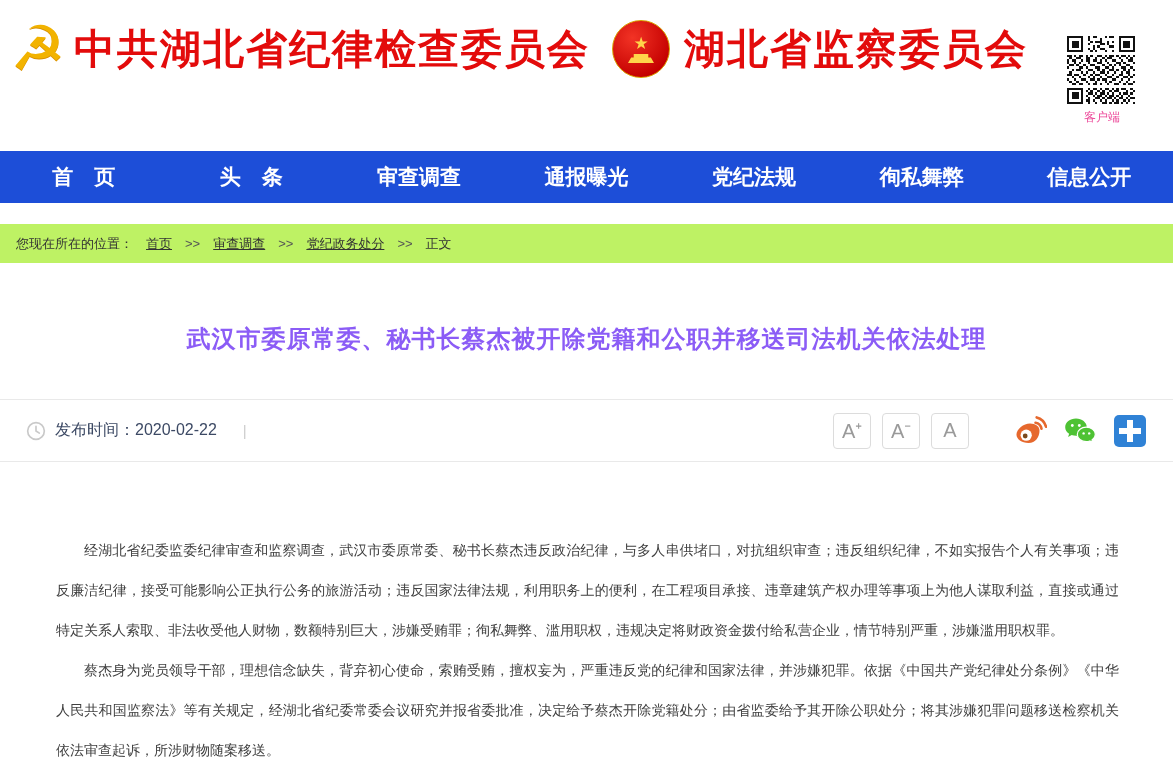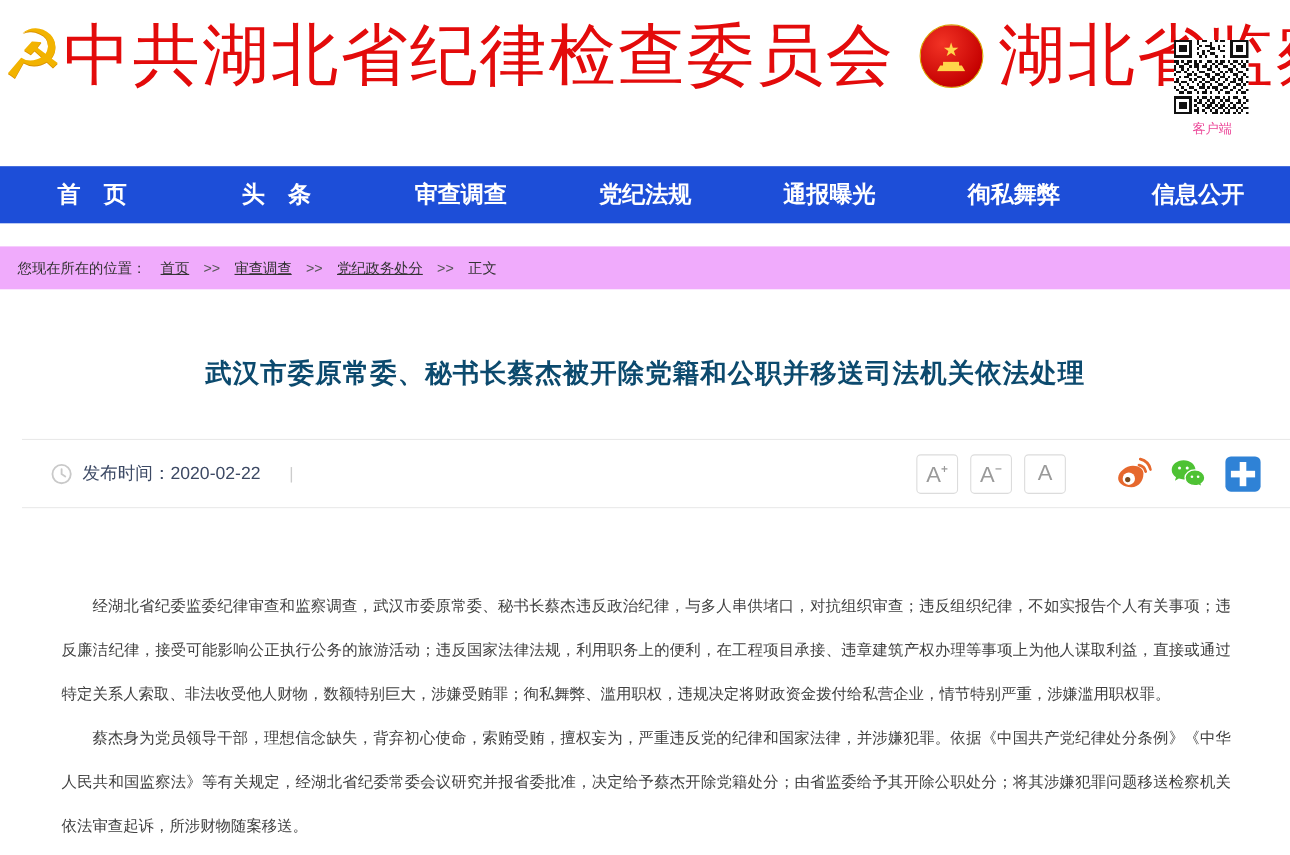--- a/index.html
+++ b/index.html
@@ -10,21 +10,21 @@
     color:#404040;
   }
   
   .header { position:relative; height:151px; background:#fff; }
   .brand-row { display:flex; align-items:center; padding:10px 0 0 2px; }
   .party-emblem {
     width:72px; height:78px; display:flex; align-items:center; justify-content:center;
     font-size:62px; color:#f2b300; text-shadow:0 1px 0 #d99000; line-height:1;
   }
   .site-title {
-    font-size:61px; font-weight:normal; color:#e30b0b; letter-spacing:2px;
+    font-size:41px; font-weight:bold; color:#e30b0b; letter-spacing:2px;
     cursor:pointer; white-space:nowrap;text-align:center;
   }
   .national-emblem {
     width:58px; height:58px; margin:0 14px 0 22px; border-radius:50%;
     background:radial-gradient(circle at 35% 30%, #f23325, #c40000 75%);
     border:1px solid #d8a300; display:flex; flex-direction:column;
     align-items:center; justify-content:center; flex:0 0 auto;
   }
   .national-emblem .star { color:#ffd54a; font-size:17px; line-height:1; }
   .national-emblem .gate { width:26px; height:9px; margin-top:2px; background:#ffd54a;
@@ -33,36 +33,36 @@
   .qr-block svg { width:68px; height:68px; display:block; }
   .qr-label { font-size:12px; color:#ec4899; margin-top:5px; }
   
   .nav { height:52px; background:#1d4ed8; display:flex; }
   .nav-item {
     flex:1; display:flex; align-items:center; justify-content:center;
     color:#fff; font-size:21px; font-weight:bold; cursor:pointer; white-space:nowrap;
   }
   
   .breadcrumb {
-    margin-top:21px; height:39px; background:#f0abfc;
+    margin-top:21px; height:39px; background:#bef264;
     display:flex; align-items:center; padding-left:16px;
     font-size:13px; color:#333;
   }
   .breadcrumb span { margin-right:13px; }
   .breadcrumb .crumb-link { cursor:pointer;text-decoration:underline; }
   .breadcrumb .sep { color:#555; }
   
   .article-title {
     margin-top:60px; text-align:center;
-    font-size:24px; font-weight:bold; color:#0c4a6e; letter-spacing:1px;
+    font-size:24px; font-weight:bold; color:#8b5cf6; letter-spacing:1px;
   }
   .meta-bar {
     margin-top:44px; height:63px;
     border-top:1px solid #e9e9e9; border-bottom:1px solid #e9e9e9;
-    display:flex; align-items:center; padding:0 26px;margin-left:20px;
+    display:flex; align-items:center; padding:0 26px;
   }
   .meta-left { display:flex; align-items:center; color:#3c4964; font-size:16px; }
   .meta-left svg { margin-right:9px; }
   .meta-divider { color:#ccc; margin:0 26px; font-size:15px; }
   .meta-right { margin-left:auto; display:flex; align-items:center; }
   .font-btn {
     width:38px; height:36px; margin-left:11px;
     border:1px solid #dcdcdc; border-radius:4px; background:#fff;
     color:#9a9a9a; font-size:20px; font-family:"Liberation Sans",sans-serif;
     display:flex; align-items:center; justify-content:center; cursor:pointer;
@@ -129,22 +129,22 @@
       </g>
     </svg>
     <div class="qr-label">客户端</div>
   </div>
 </div>
 
 <div class="nav">
   <div class="nav-item">首　页</div>
   <div class="nav-item">头　条</div>
   <div class="nav-item">审查调查</div>
+  <div class="nav-item">通报曝光</div>
   <div class="nav-item">党纪法规</div>
-  <div class="nav-item">通报曝光</div>
   <div class="nav-item">徇私舞弊</div>
   <div class="nav-item">信息公开</div>
 </div>
 
 <div class="breadcrumb">
   <span>您现在所在的位置：</span>
   <span class="crumb-link">首页</span>
   <span class="sep">&gt;&gt;</span>
   <span class="crumb-link">审查调查</span>
   <span class="sep">&gt;&gt;</span>

